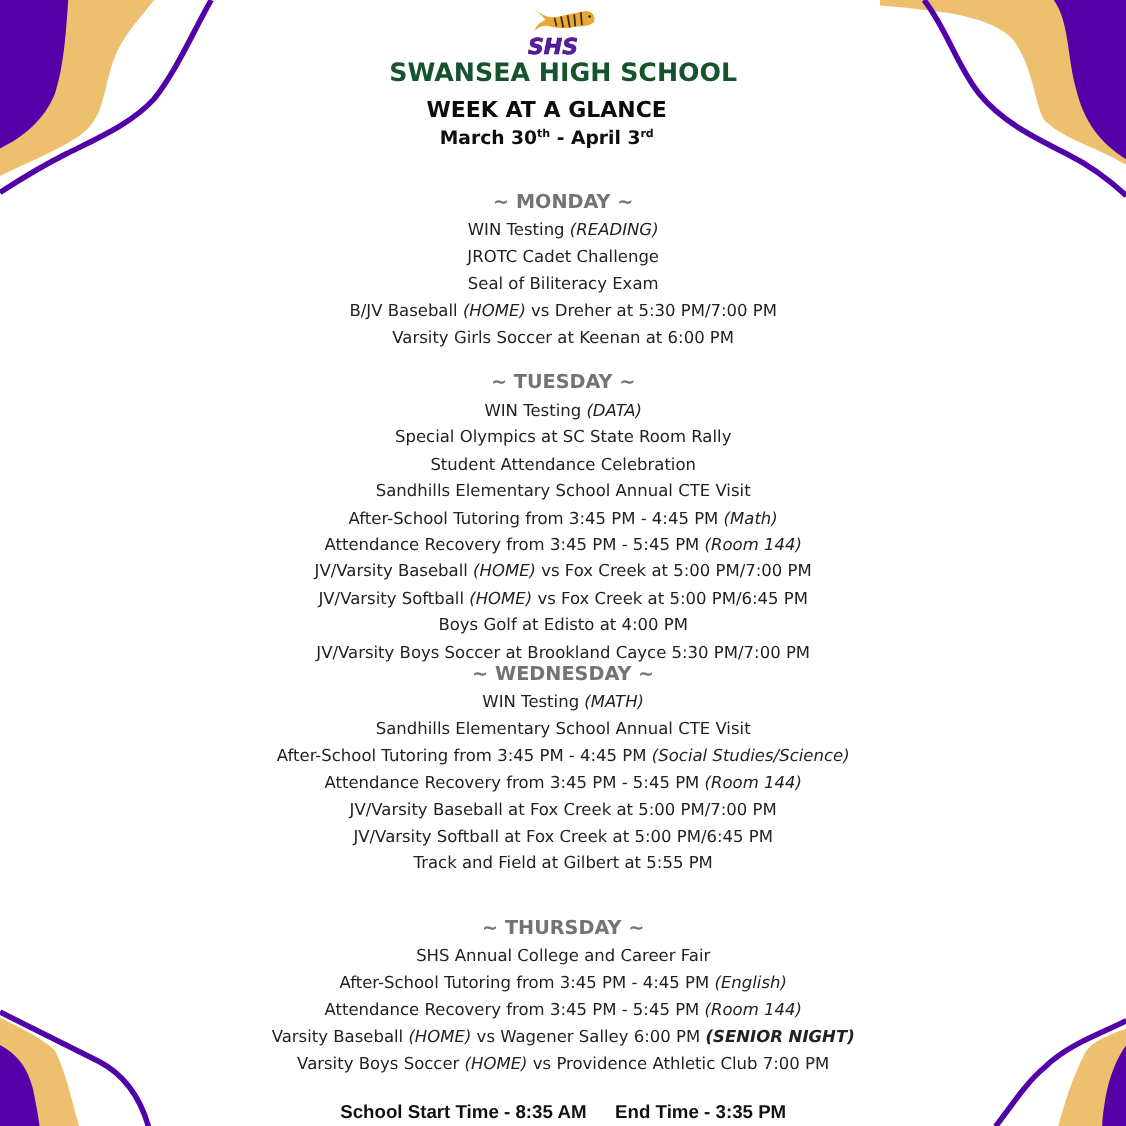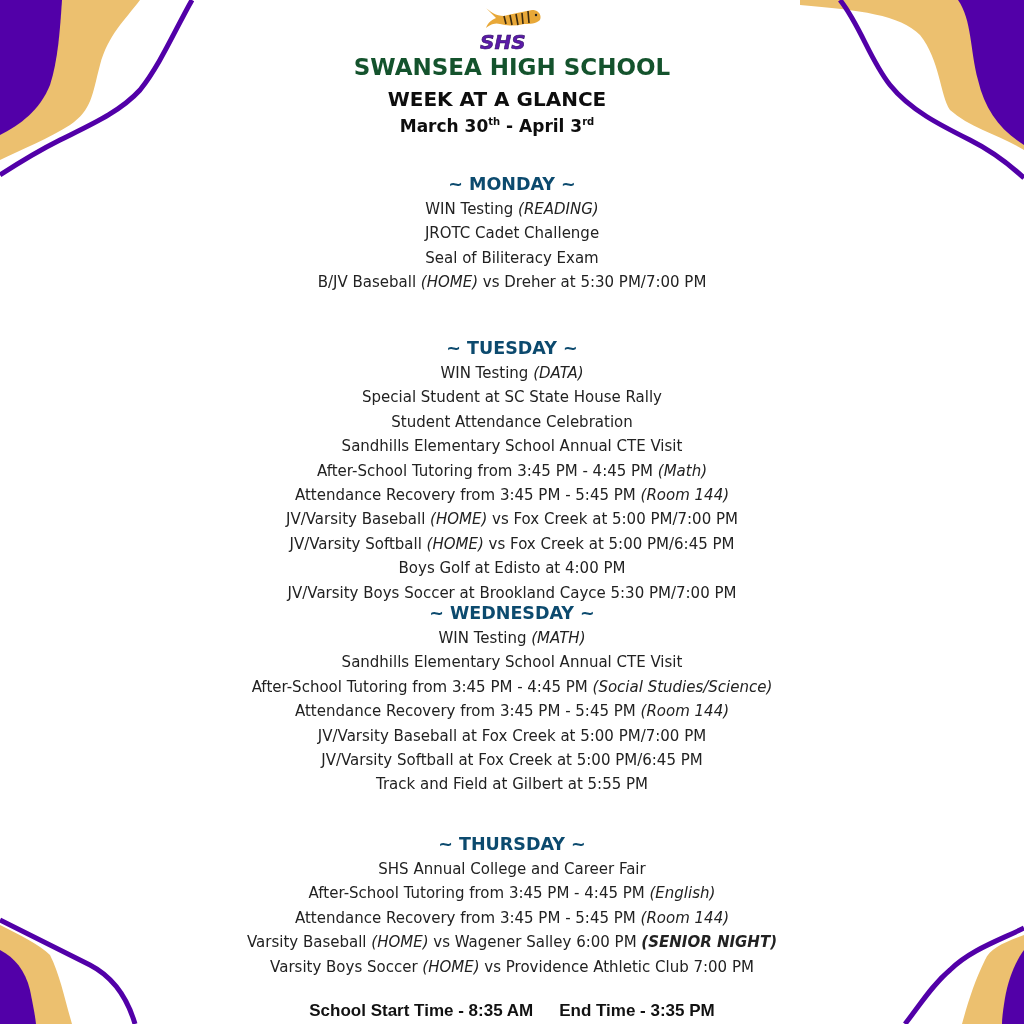--- a/index.html
+++ b/index.html
@@ -15,21 +15,21 @@
     position: absolute; left: 0; right: 0; top: 28px; text-align: left;
     font-family: "DejaVu Sans", sans-serif; font-weight: bold; font-size: 20px;
     color: #5b1aa8; letter-spacing: 0px; font-style: italic;
     -webkit-text-stroke: 0.6px #2b0a60;
   }
   .title1 { position: absolute; left: 0; right: 0; top: 54px; font-weight: bold; font-size: 23px; color: #14532d; }
   .title2 { position: absolute; left: 0; right: 30px; top: 87px; font-weight: bold; font-size: 20px; color: #0d0d0d; }
   .title3 { position: absolute; left: 0; right: 30px; top: 116px; font-weight: bold; font-size: 17px; color: #0d0d0d; }
   .title3 sup { font-size: 10px; }
   .day { position: absolute; left: 0; right: 0; }
-  .day-h { font-weight: bold; font-size: 17.5px; color: #0c4a6e; height: 26px; line-height: 26px; }
+  .day-h { font-weight: bold; font-size: 17.5px; color: #737373; height: 26px; line-height: 26px; }
   .ev { font-size: 15px; height: 24.4px; line-height: 24.4px; color: #222; white-space: nowrap; }
   .ev i { font-style: italic; }
   .ev b { font-weight: bold; font-style: italic; }
   .footer {
     position: absolute; left: 0; right: 0; top: 1001px; text-align: center;
     font-family: "Liberation Sans", sans-serif; font-weight: bold; font-size: 17px; color: #111;
   }
   .footer span { display: inline-block; }
   .footer .gap { width: 26px; }
 </style>
@@ -76,26 +76,27 @@
   <div class="title3">
     <span>March 30</span><sup>th</sup><span> - </span><span>April 3</span><sup>rd</sup>
   </div>
 
   <div class="day" style="top:171px;">
     <div class="day-h">~ MONDAY ~</div>
     <div class="ev"><span>WIN Testing </span><i>(READING)</i></div>
     <div class="ev"><span>JROTC Cadet Challenge</span></div>
     <div class="ev"><span>Seal of Biliteracy Exam</span></div>
     <div class="ev"><span>B/JV Baseball </span><i>(HOME)</i><span> vs Dreher at 5:30 PM/7:00 PM</span></div>
+    <div class="ev"><span>Varsity Girls Soccer at Keenan at 6:00 PM</span></div>
   </div>
 
   <div class="day" style="top:335px;">
     <div class="day-h">~ TUESDAY ~</div>
     <div class="ev"><span>WIN Testing </span><i>(DATA)</i></div>
-    <div class="ev"><span>Special Student at SC State House Rally</span></div>
+    <div class="ev"><span>Special Olympics at SC State Room Rally</span></div>
     <div class="ev"><span>Student Attendance Celebration</span></div>
     <div class="ev"><span>Sandhills Elementary School Annual CTE Visit</span></div>
     <div class="ev"><span>After-School Tutoring from 3:45 PM - 4:45 PM </span><i>(Math)</i></div>
     <div class="ev"><span>Attendance Recovery from 3:45 PM - 5:45 PM </span><i>(Room 144)</i></div>
     <div class="ev"><span>JV/Varsity Baseball </span><i>(HOME)</i><span> vs Fox Creek at 5:00 PM/7:00 PM</span></div>
     <div class="ev"><span>JV/Varsity Softball </span><i>(HOME)</i><span> vs Fox Creek at 5:00 PM/6:45 PM</span></div>
     <div class="ev"><span>Boys Golf at Edisto at 4:00 PM</span></div>
     <div class="ev"><span>JV/Varsity Boys Soccer at Brookland Cayce 5:30 PM/7:00 PM</span></div>
   </div>
 

